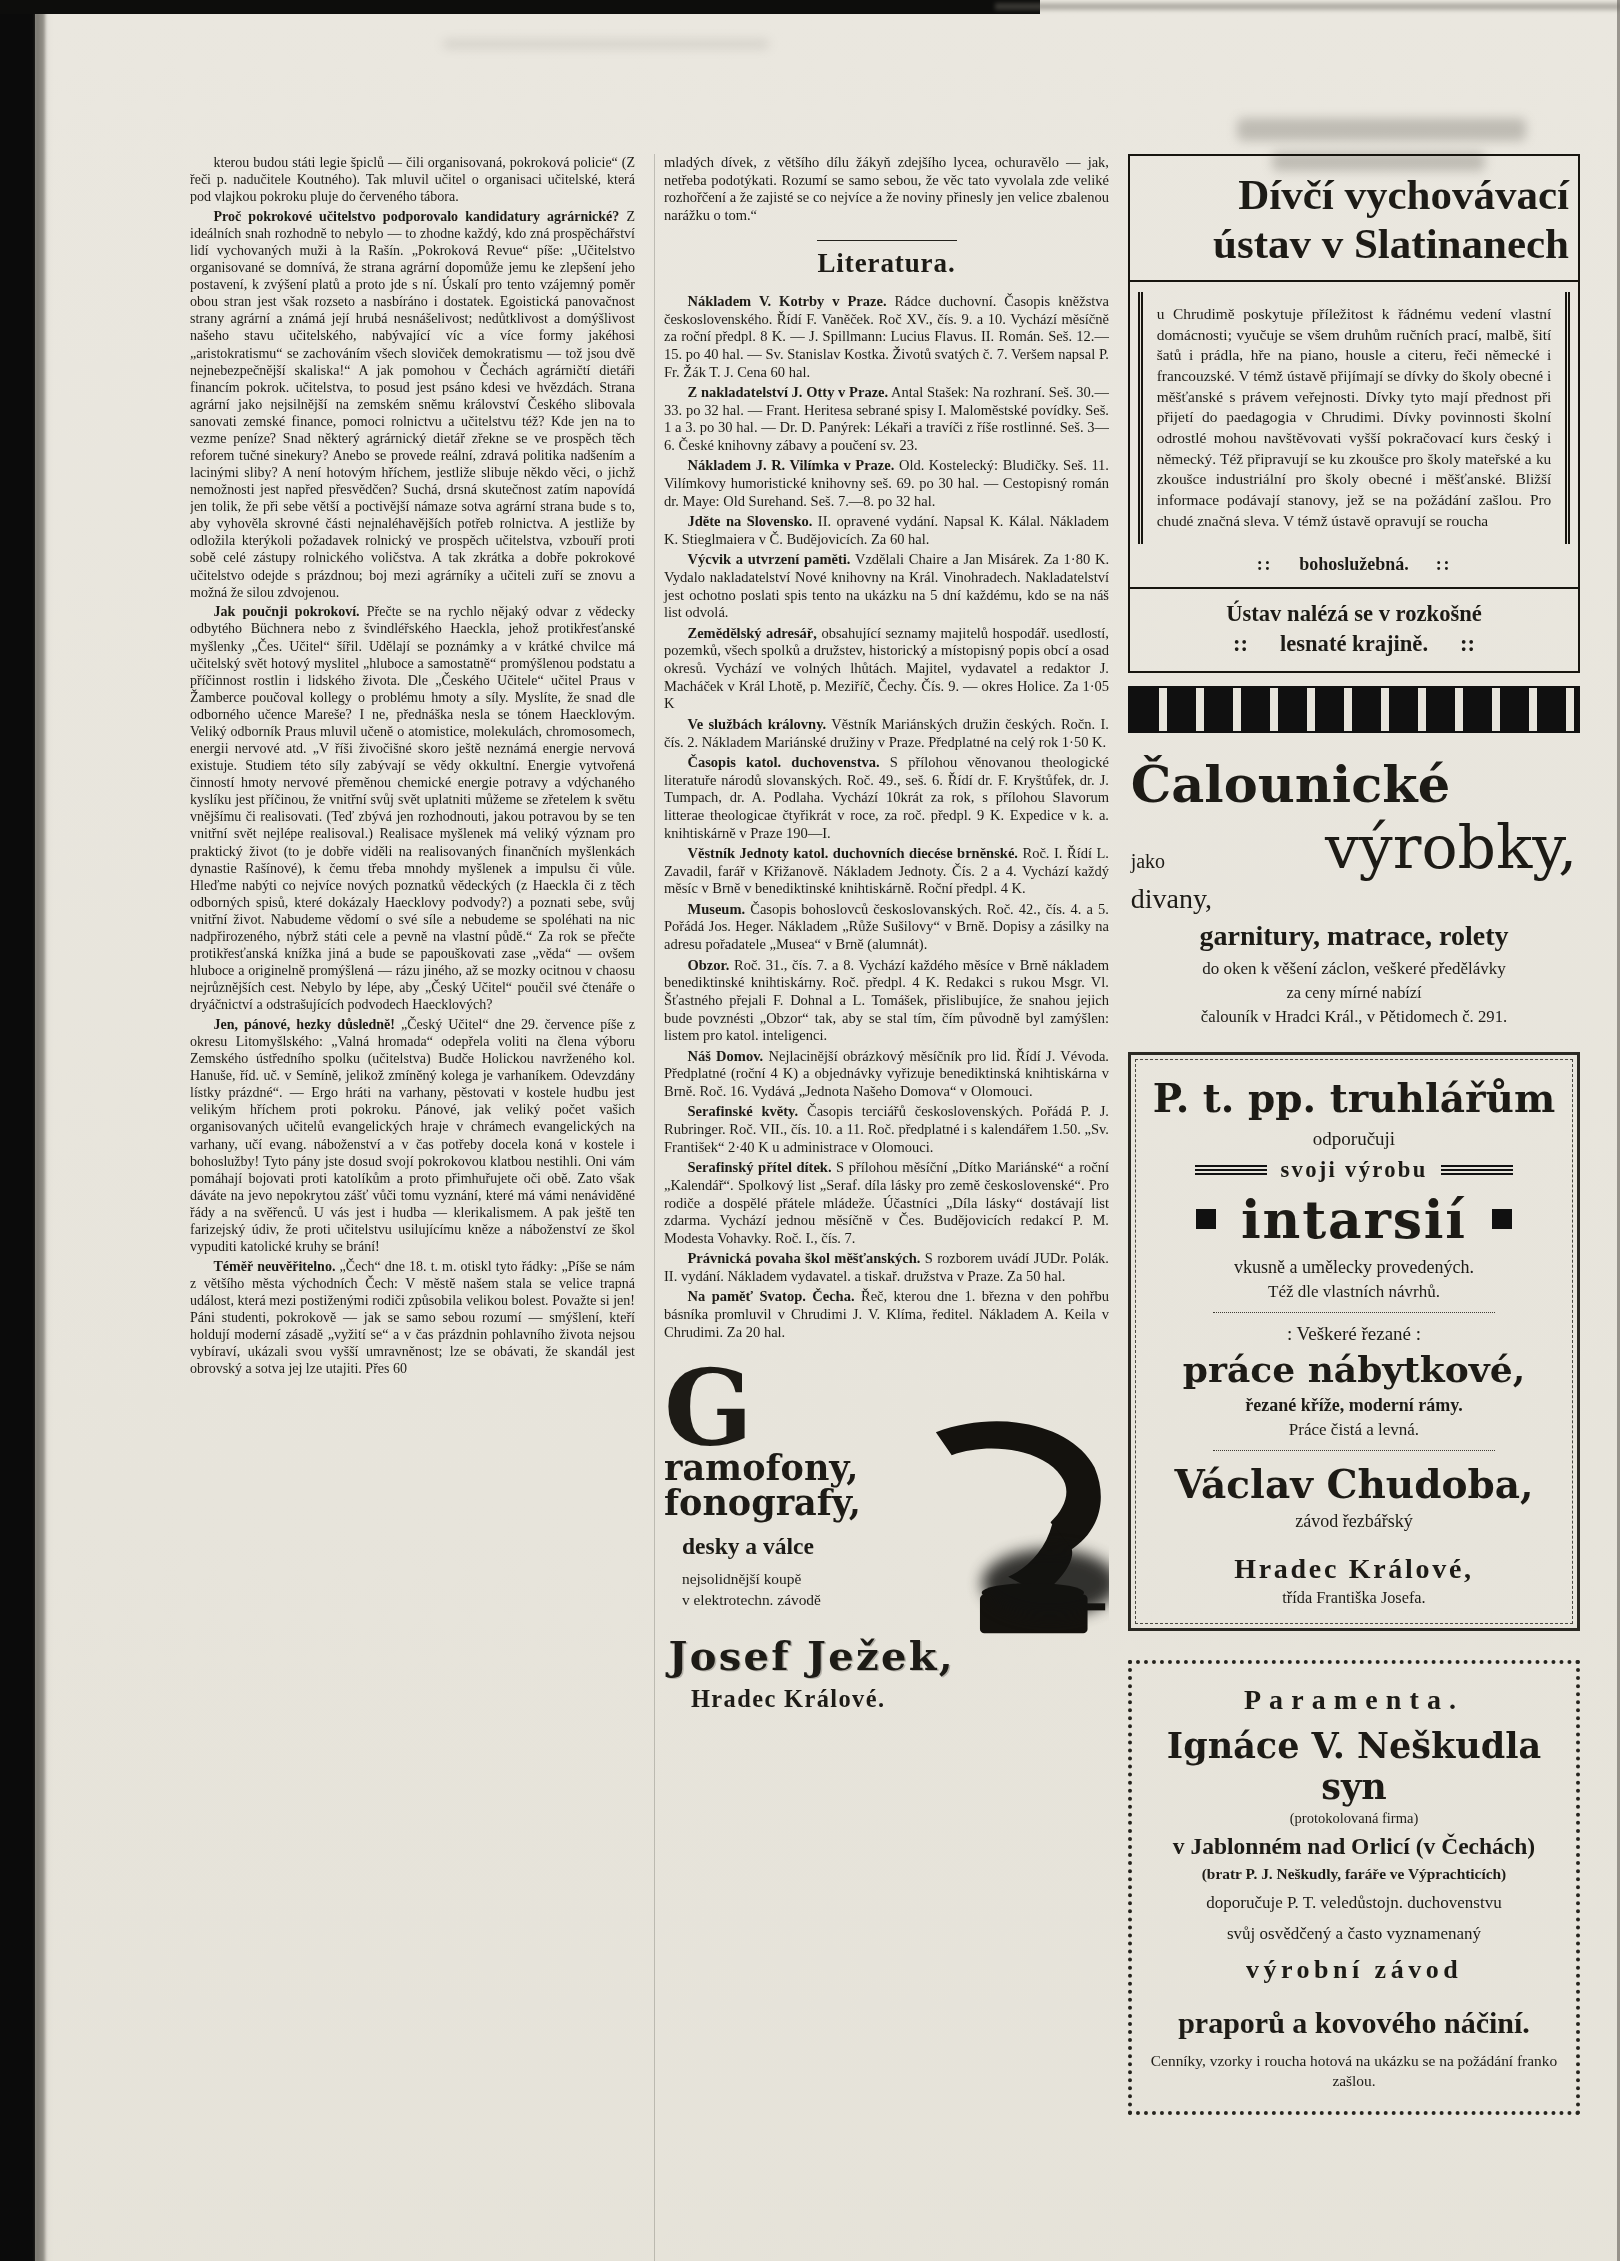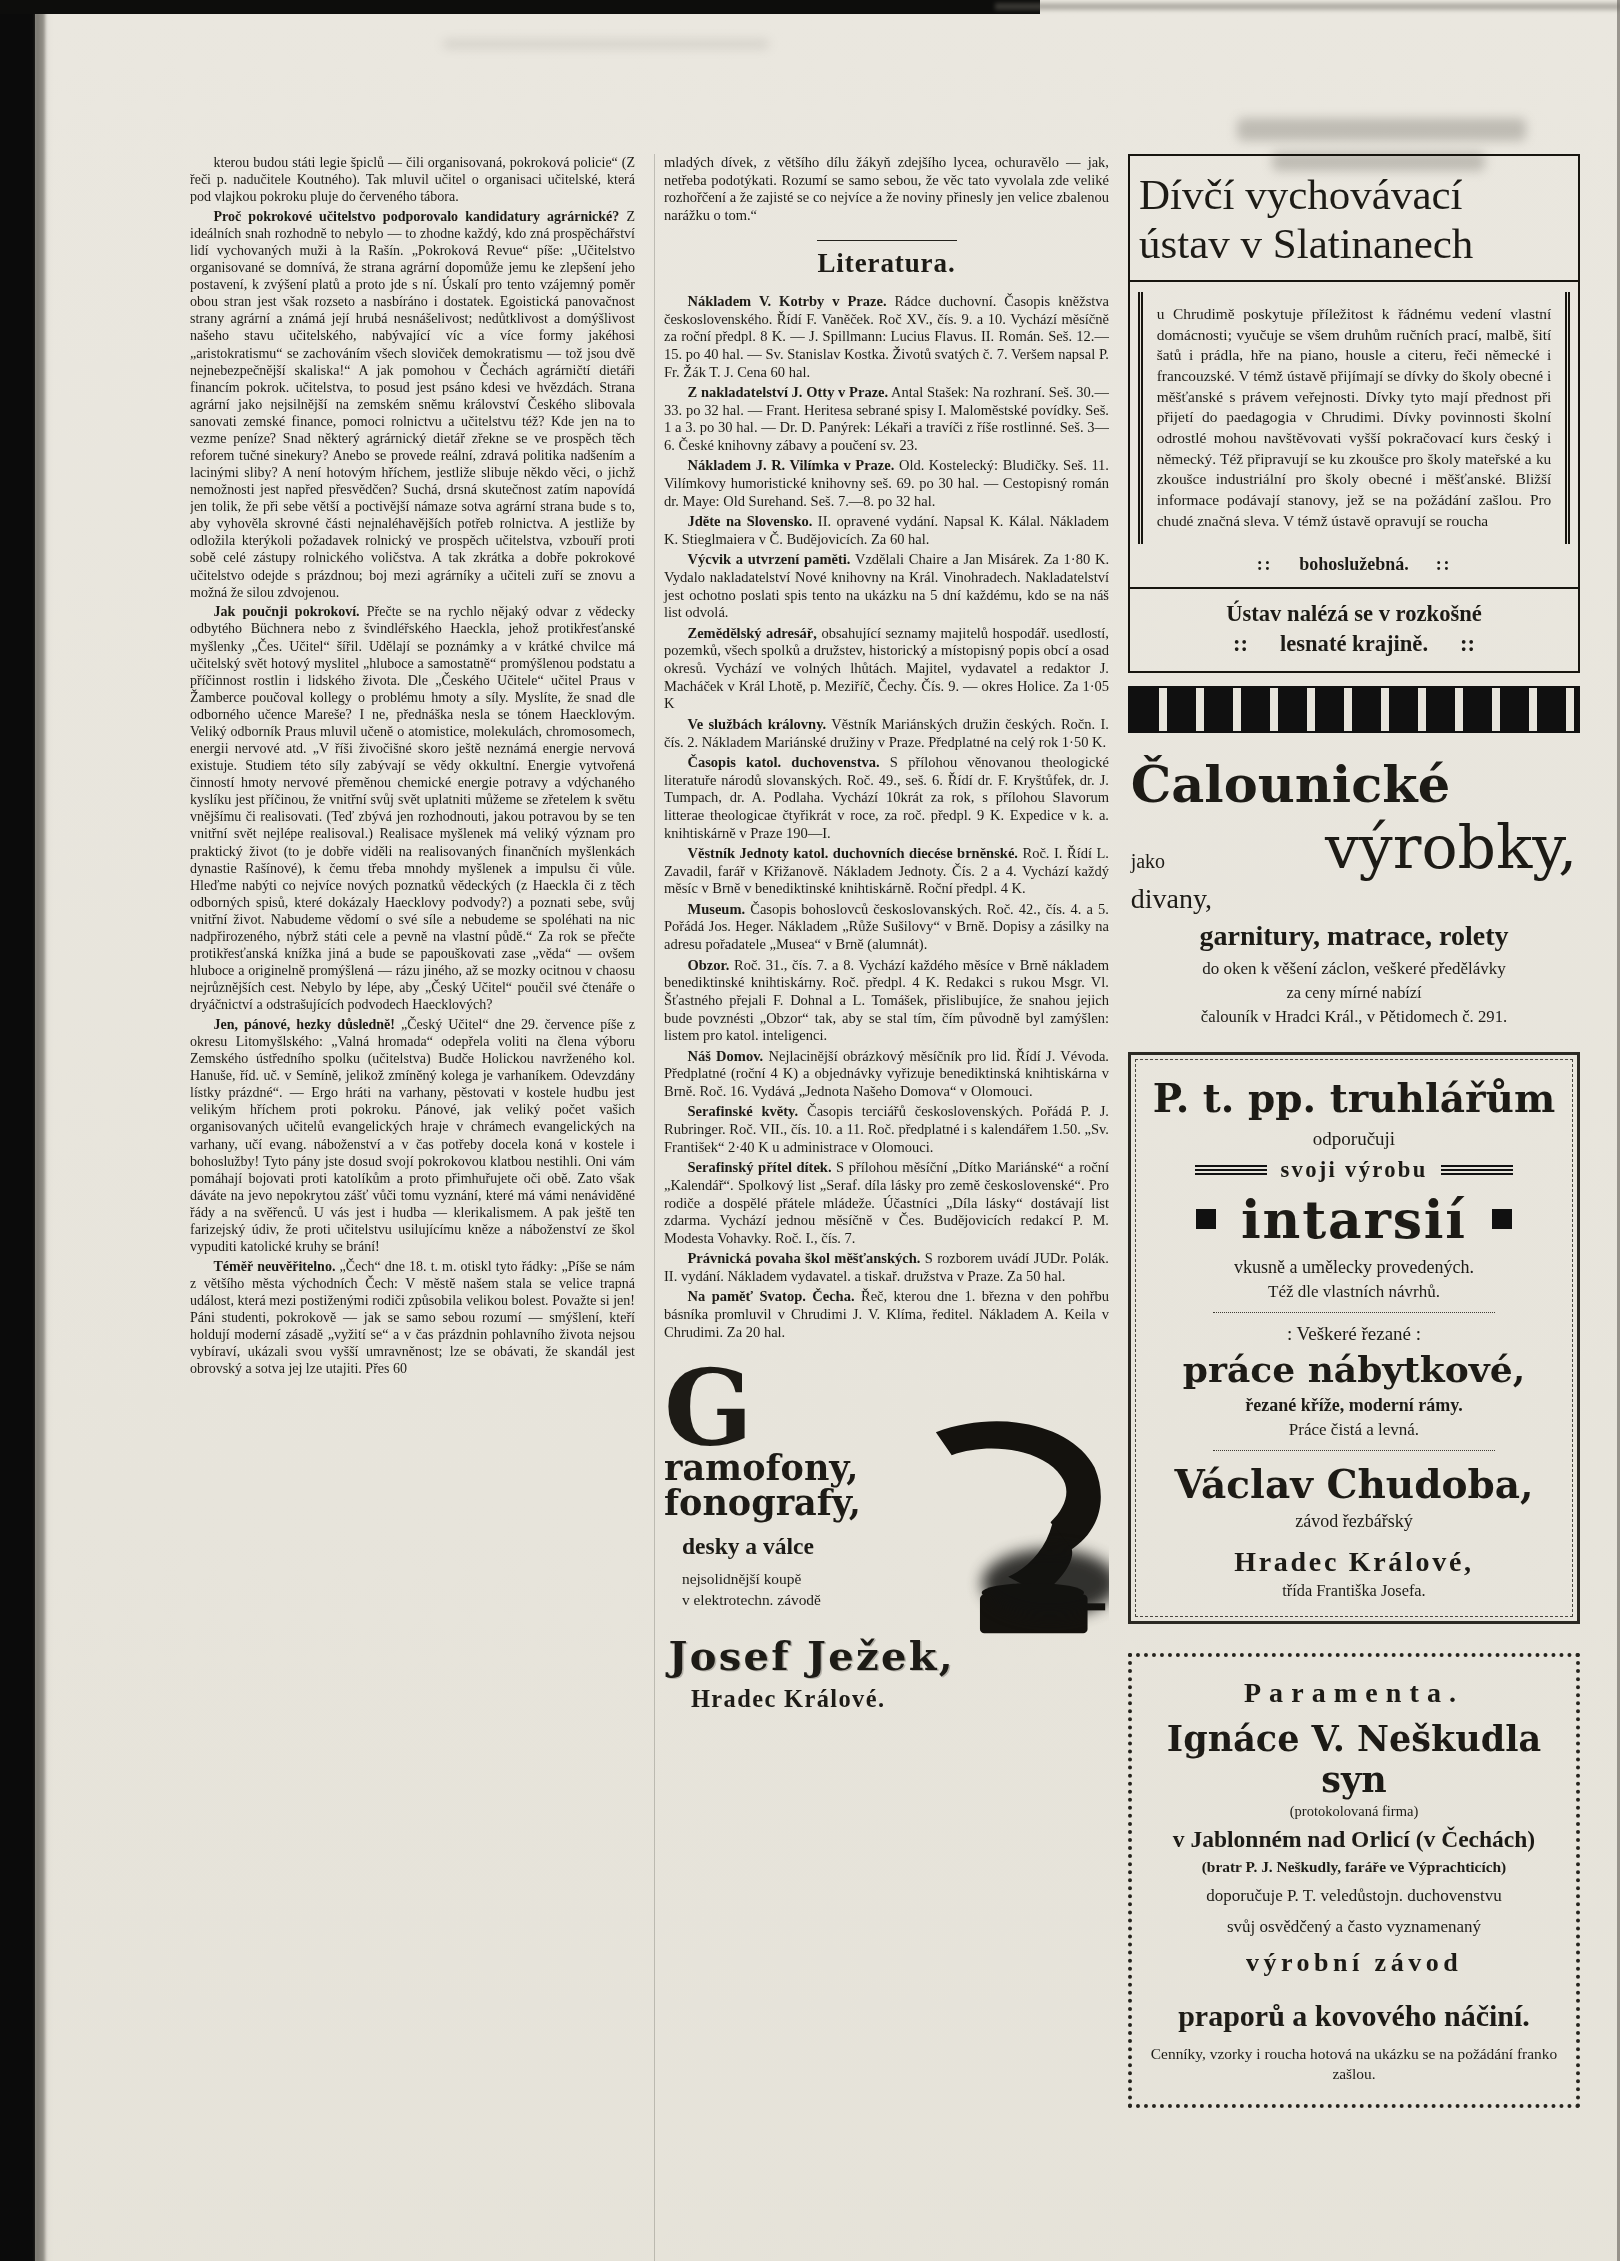--- a/index.html
+++ b/index.html
@@ -44,21 +44,21 @@
   .gramo-sub1{font-size:23.5px;font-weight:bold;margin:11.8px 0 0 18px;}
   .gramo-sub2{font-size:15.4px;margin:10px 0 0 18px;}
   .gramo-sub3{font-size:15.4px;margin:3.6px 0 0 18px;}
   .gramo-name{font-size:40px;font-weight:bold;font-family:"DejaVu Serif",serif;letter-spacing:2.3px;margin:22.6px 0 0 4.5px;text-shadow:1.4px 1.4px 0 rgba(30,28,22,.25);}
   .gramo-city{font-size:24.4px;font-weight:bold;margin:6.3px 0 0 27px;letter-spacing:1.4px;}
   .gramo-art{position:absolute;right:-4.5px;top:41px;width:194px;height:244px;}
 
   
   .ad{box-sizing:border-box;}
   .ad-inst{border:2.3px solid #17150f;}
-  .ad-inst-head{padding:15.4px 9px 11.8px 9px;text-align:left;font-size:43px;font-weight:normal;line-height:1.12;font-family:"Liberation Serif",serif;border-bottom:2.3px solid #17150f;}
+  .ad-inst-head{padding:15.4px 9px 11.8px 9px;text-align:right;font-size:43px;font-weight:bold;line-height:1.12;font-family:"Liberation Serif",serif;border-bottom:2.3px solid #17150f;}
   .ad-inst-body{margin:10px 8.1px;padding:12.7px 13.6px;font-size:15.4px;line-height:1.34;text-align:justify;border-left:5.4px double #17150f;border-right:5.4px double #17150f;}
   .inst-tail{text-align:center;font-size:18px;font-weight:bold;margin:2.7px 0 11.8px 0;}
   .inst-tail .deco{letter-spacing:1.8px;margin:0 27px;}
   .ad-inst-note{border-top:2.3px solid #17150f;text-align:center;padding:11.8px 4.5px 13.6px 4.5px;}
   .inst-note1{font-size:22.6px;font-weight:bold;}
   .inst-note2{font-size:22.6px;font-weight:bold;margin-top:4.5px;}
   .inst-note2 .deco{margin:0 32px;}
 
   .black-bar{margin:13.6px 0 0 0;border:2.3px solid #111;height:43px;background:repeating-linear-gradient(90deg,#101010 0 29px,#e8e5dc 29px 37px);}
 
@@ -84,21 +84,21 @@
   .carp-prod{font-size:52px;font-weight:bold;font-family:"DejaVu Serif",serif;letter-spacing:1.8px;margin:0 11.8px;}
   .carp-l3{font-size:18px;margin-top:7.2px;}
   .carp-l4{font-size:17px;margin-top:3.6px;}
   .dothr{border:none;border-top:1.8px dotted #3f3c34;width:68%;margin:10px auto;}
   .carp-l5{font-size:19px;}
   .carp-l6{font-size:36px;font-weight:bold;font-family:"DejaVu Serif",serif;margin-top:3.6px;}
   .carp-l7{font-size:18px;font-weight:bold;margin-top:4.5px;}
   .carp-l8{font-size:17px;margin-top:4.5px;}
   .carp-name{font-size:39px;font-weight:bold;font-family:"DejaVu Serif",serif;margin-top:9px;}
   .carp-l9{font-size:18px;margin-top:3.6px;}
-  .carp-city{font-size:28px;font-weight:bold;letter-spacing:2.7px;margin-top:14px;}
+  .carp-city{font-size:28px;font-weight:bold;letter-spacing:2.7px;margin-top:21px;}
   .carp-street{font-size:16.3px;margin-top:3.6px;}
 
   .ad-par{margin-top:29px;border:4.1px dotted #26241e;padding:20px 16.3px;text-align:center;}
   .par-head{font-size:28px;letter-spacing:8.1px;font-weight:bold;}
   .par-name{font-size:35px;font-weight:bold;font-family:"DejaVu Serif",serif;margin-top:8.1px;}
   .par-sub1{font-size:14.5px;margin-top:3.6px;}
   .par-sub2{font-size:23.5px;font-weight:bold;margin-top:6.3px;}
   .par-sub3{font-size:15.4px;font-weight:bold;margin-top:4.5px;}
   .par-body{font-size:17px;margin-top:9px;line-height:1.3;}
   .par-prod1{font-size:26px;font-weight:bold;letter-spacing:4.5px;margin-top:10px;}

